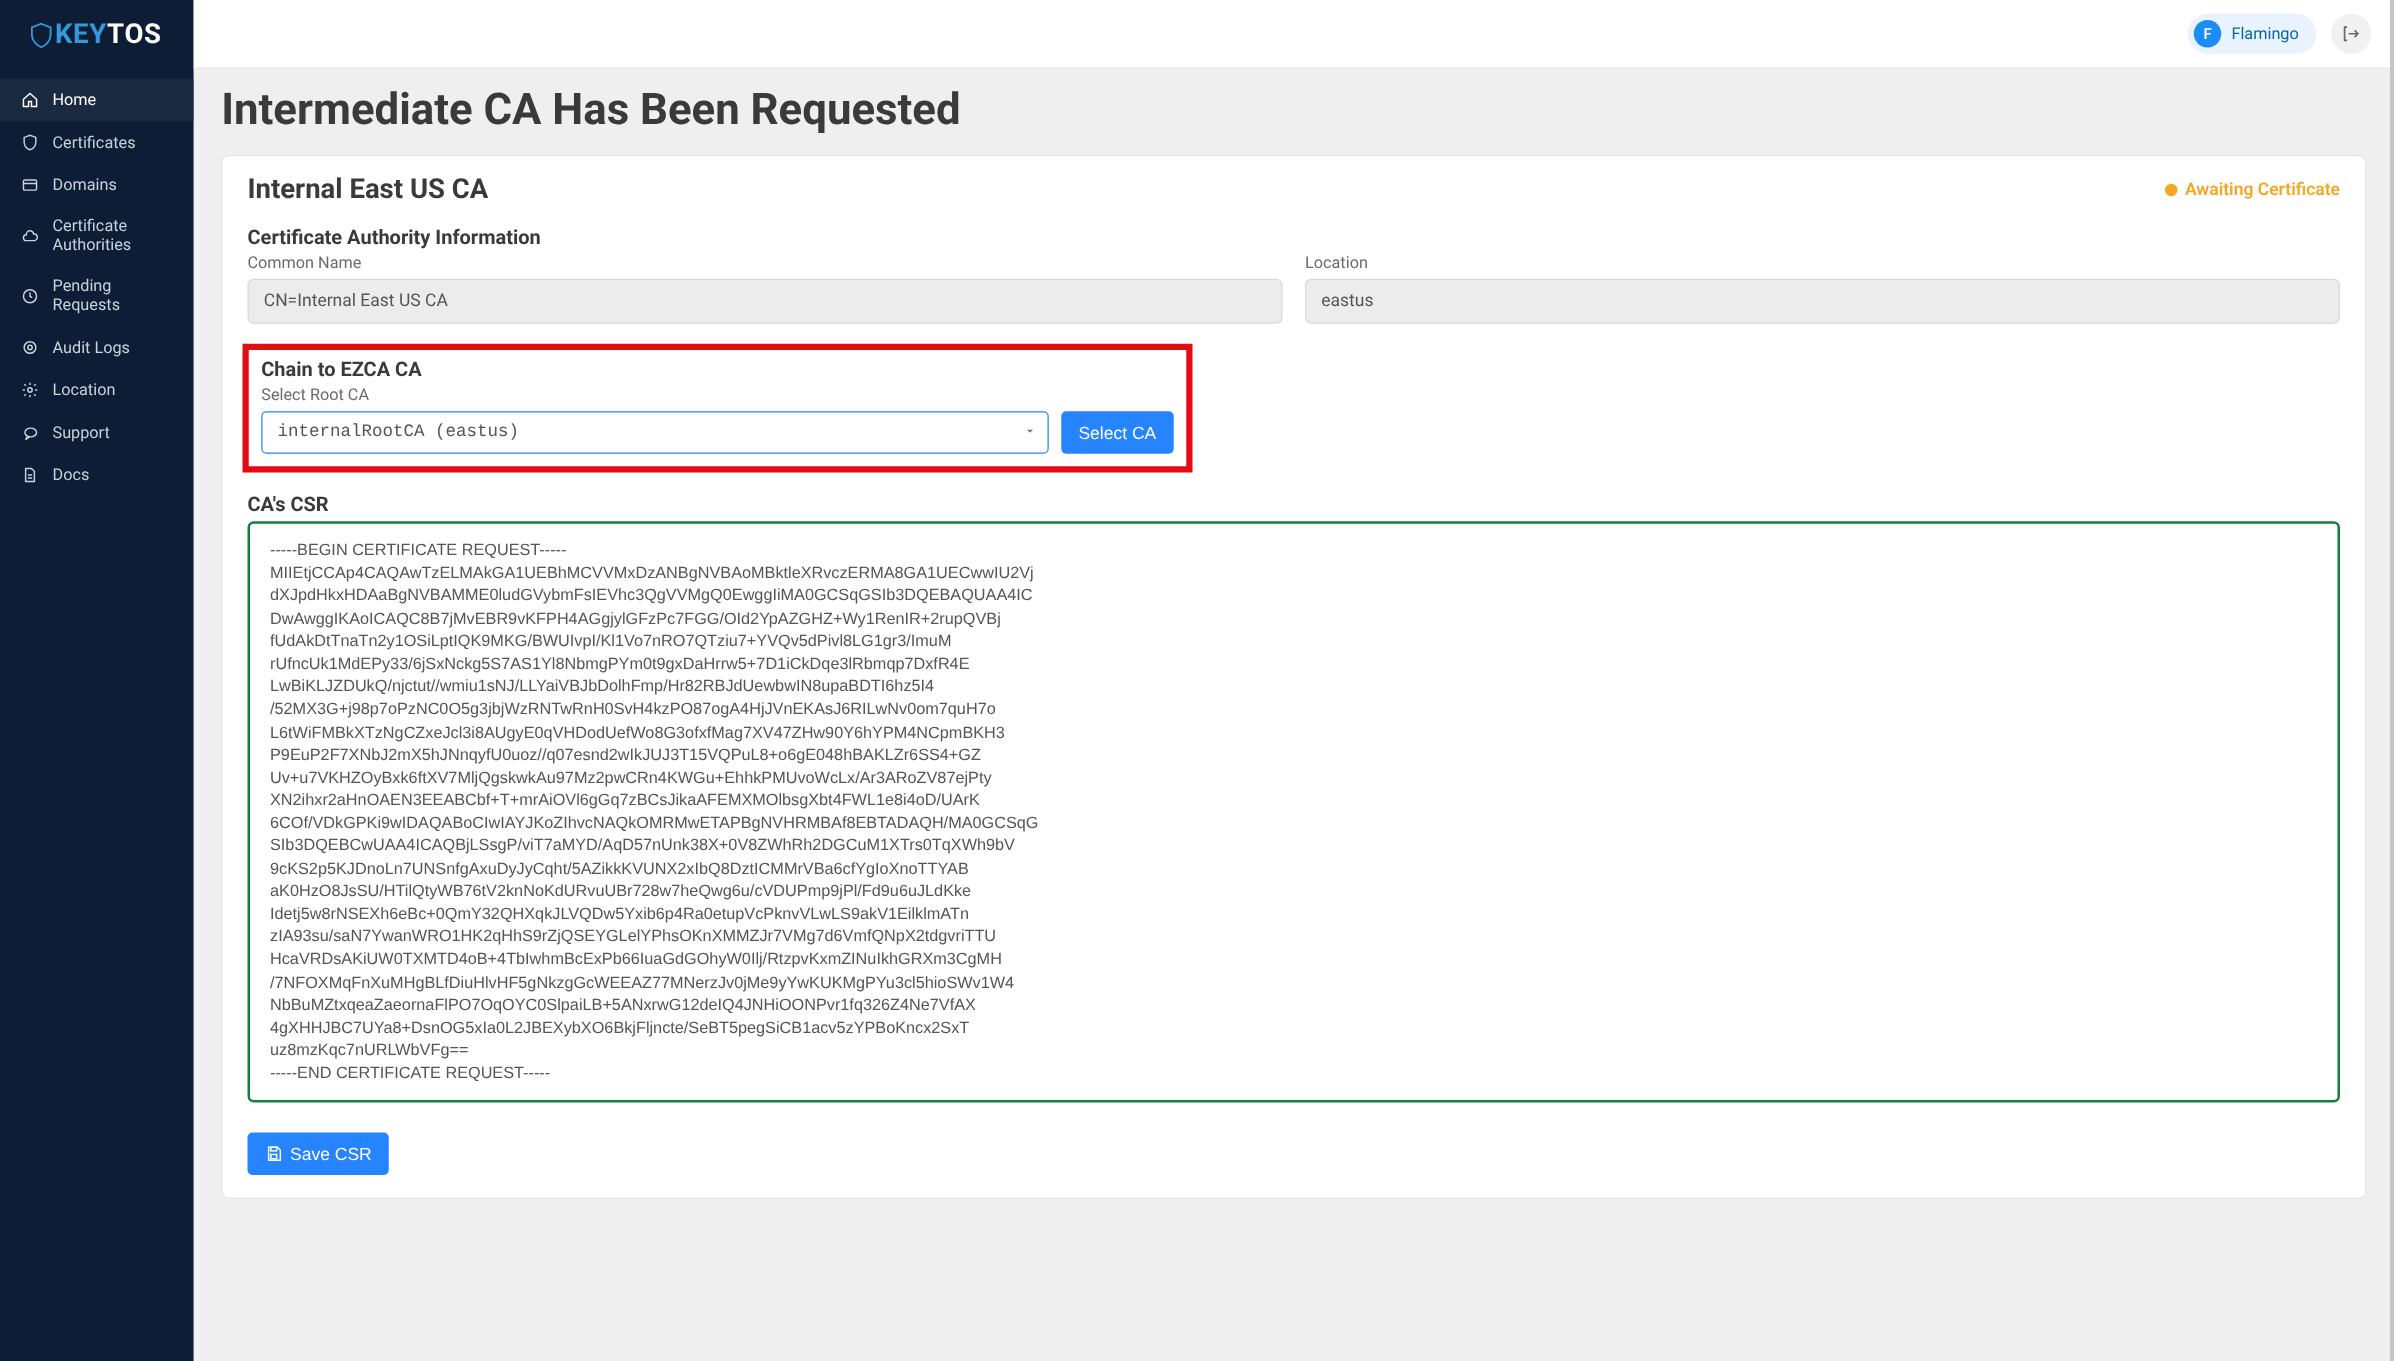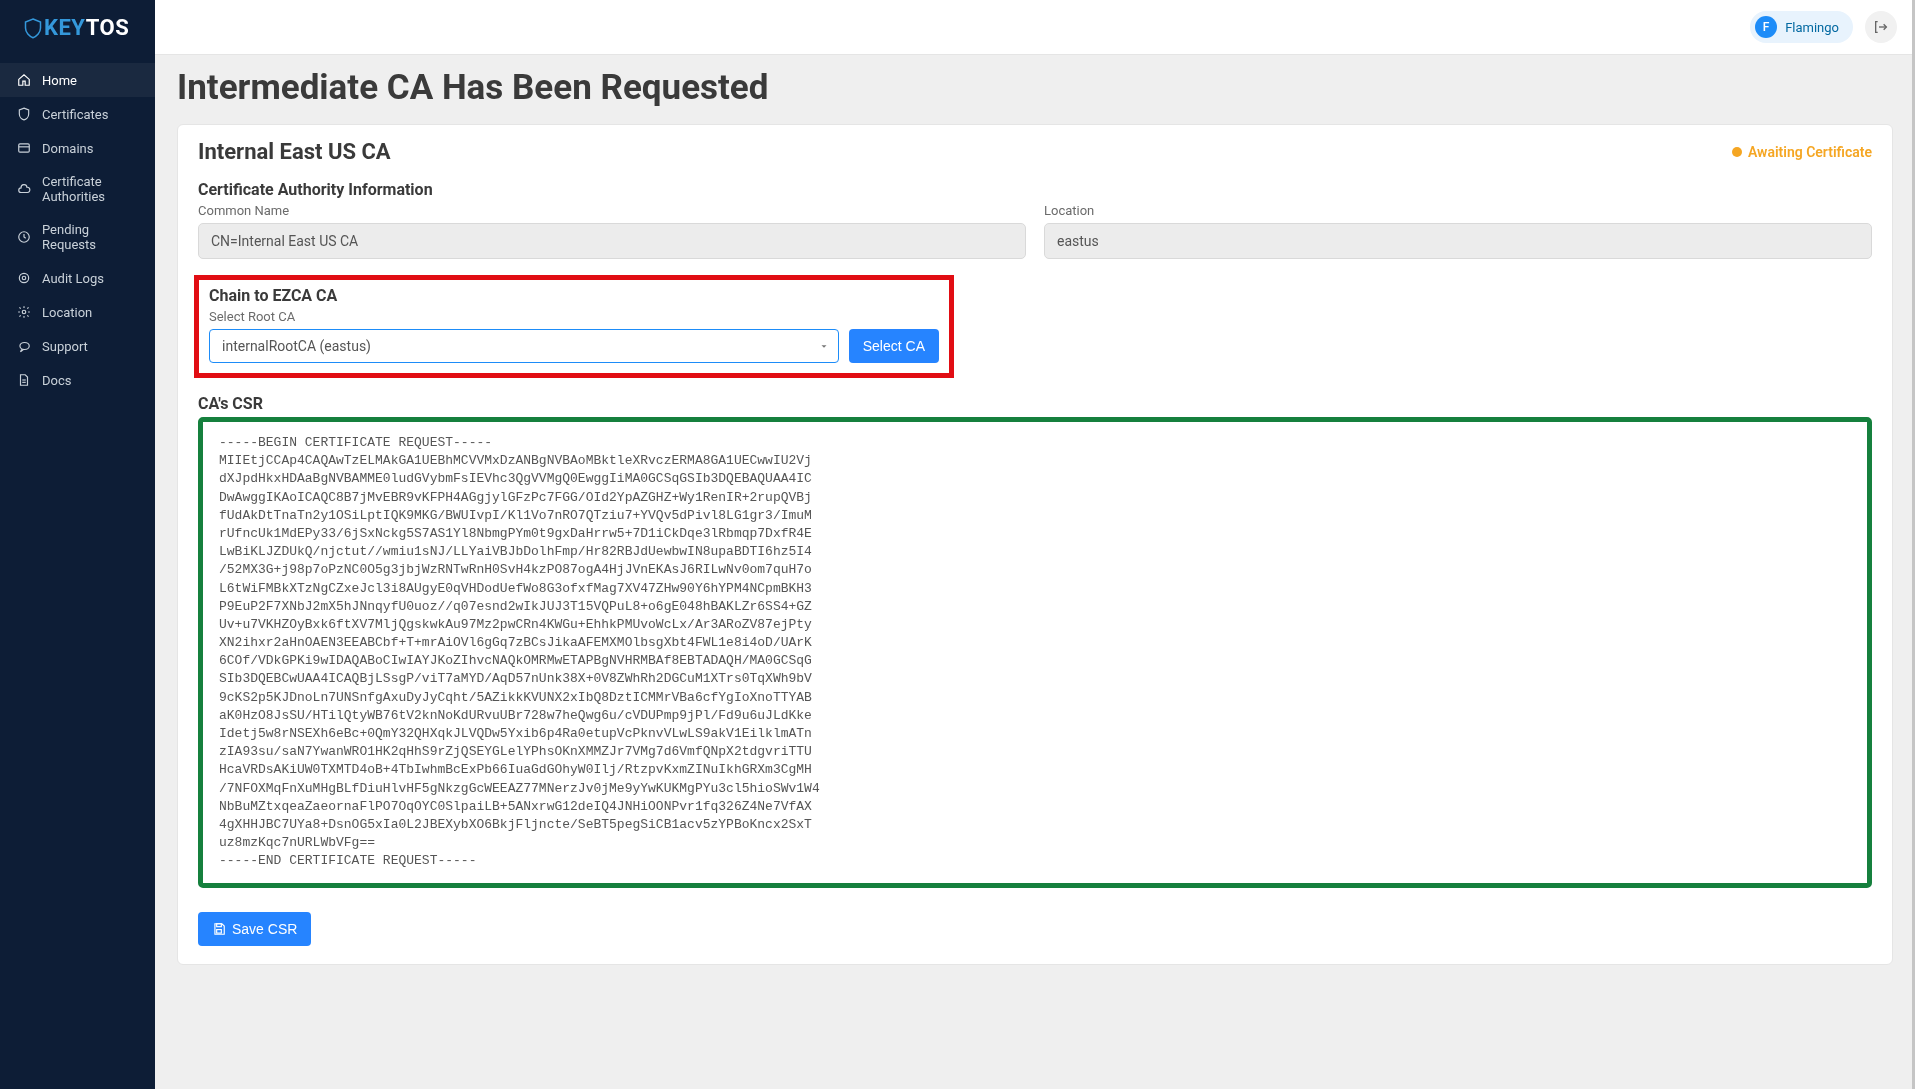--- a/index.html
+++ b/index.html
@@ -208,20 +208,21 @@
   max-width: 100%;
 }
 .chain-row {
   display: flex;
   align-items: flex-end;
   gap: 10px;
 }
 .select-wrap {
   flex: 1;
   position: relative;
+  font-family: Liberation Mono, monospace;
 }
 .select {
   width: 100%;
   background: #fff;
   border: 1px solid #1d8cf8;
   border-radius: 4px;
   padding: 8px 30px 8px 12px;
   font-size: 14px;
   color: #555;
   appearance: none;
@@ -241,29 +242,29 @@
   padding: 9px 14px;
   font-size: 14px;
   cursor: pointer;
   font-weight: 500;
 }
 .btn-primary {
   background: #2684ff;
   color: #fff;
 }
 .csr-block {
-  border: 5px solid #15803d;
+  border: 2px solid #15803d;
   border-radius: 5px;
   padding: 12px 16px;
   font-size: 13px;
   color: #555;
   line-height: 1.4;
   white-space: pre-wrap;
   word-break: break-all;
-  font-family: Liberation Mono, monospace;
+  font-family: Liberation Sans, sans-serif;
 }
 .save-csr-btn {
   margin: 14px 20px 18px 20px;
   display: inline-flex;
   align-items: center;
   gap: 6px;
 }
 .scroll-edge {
   position: fixed;
   top: 0;

